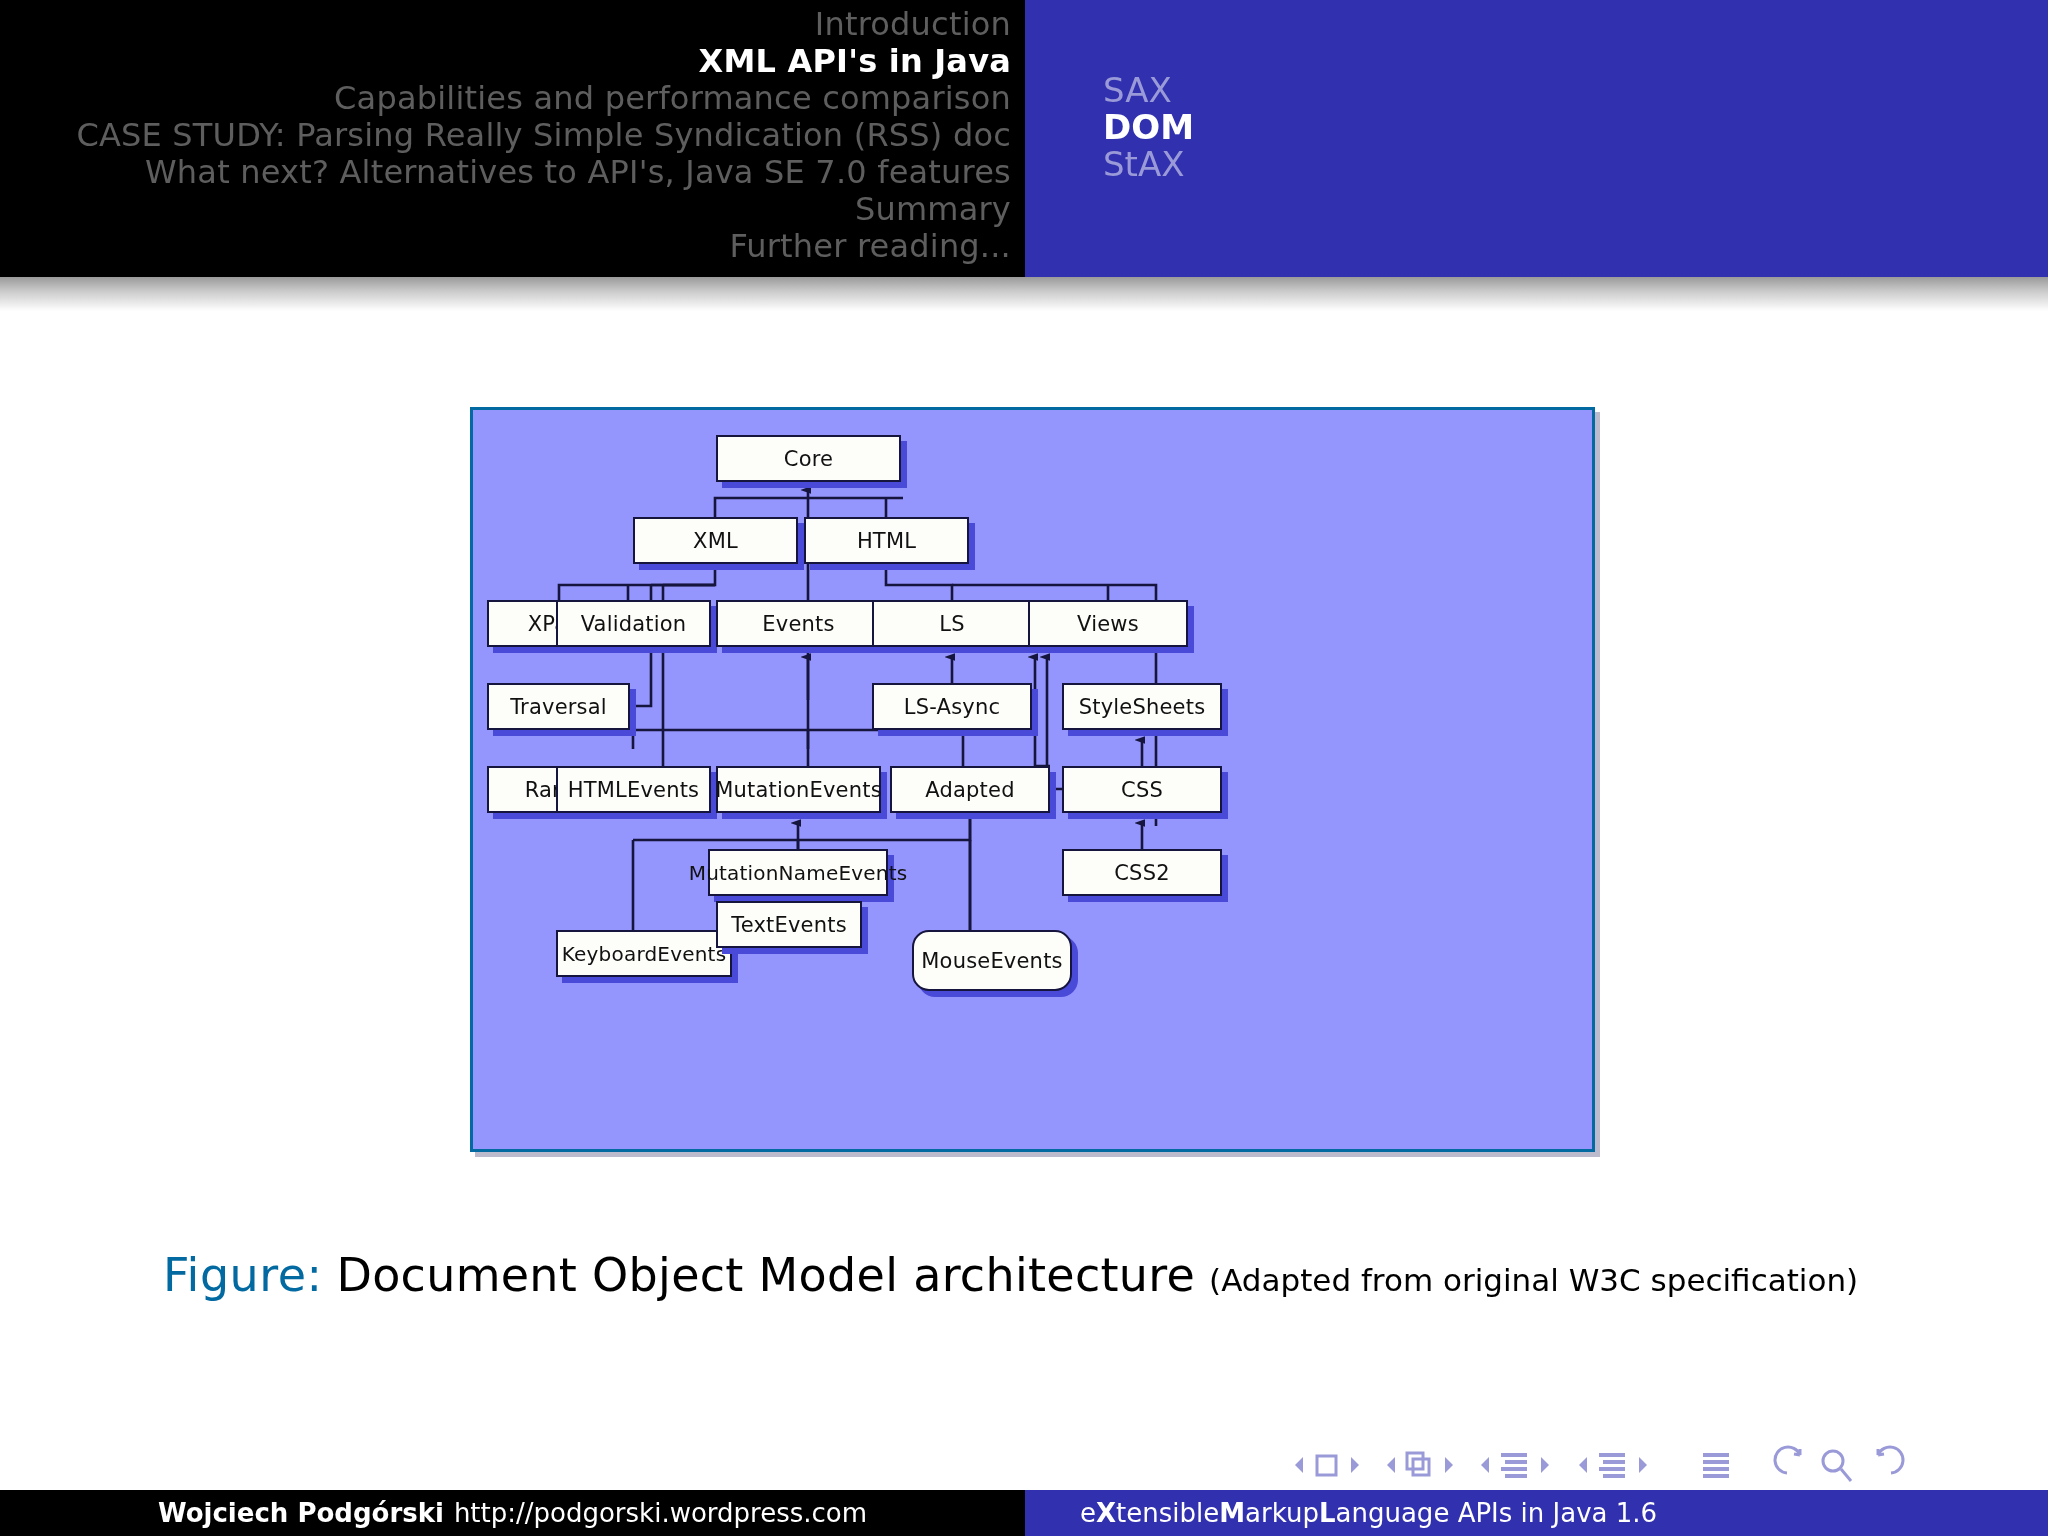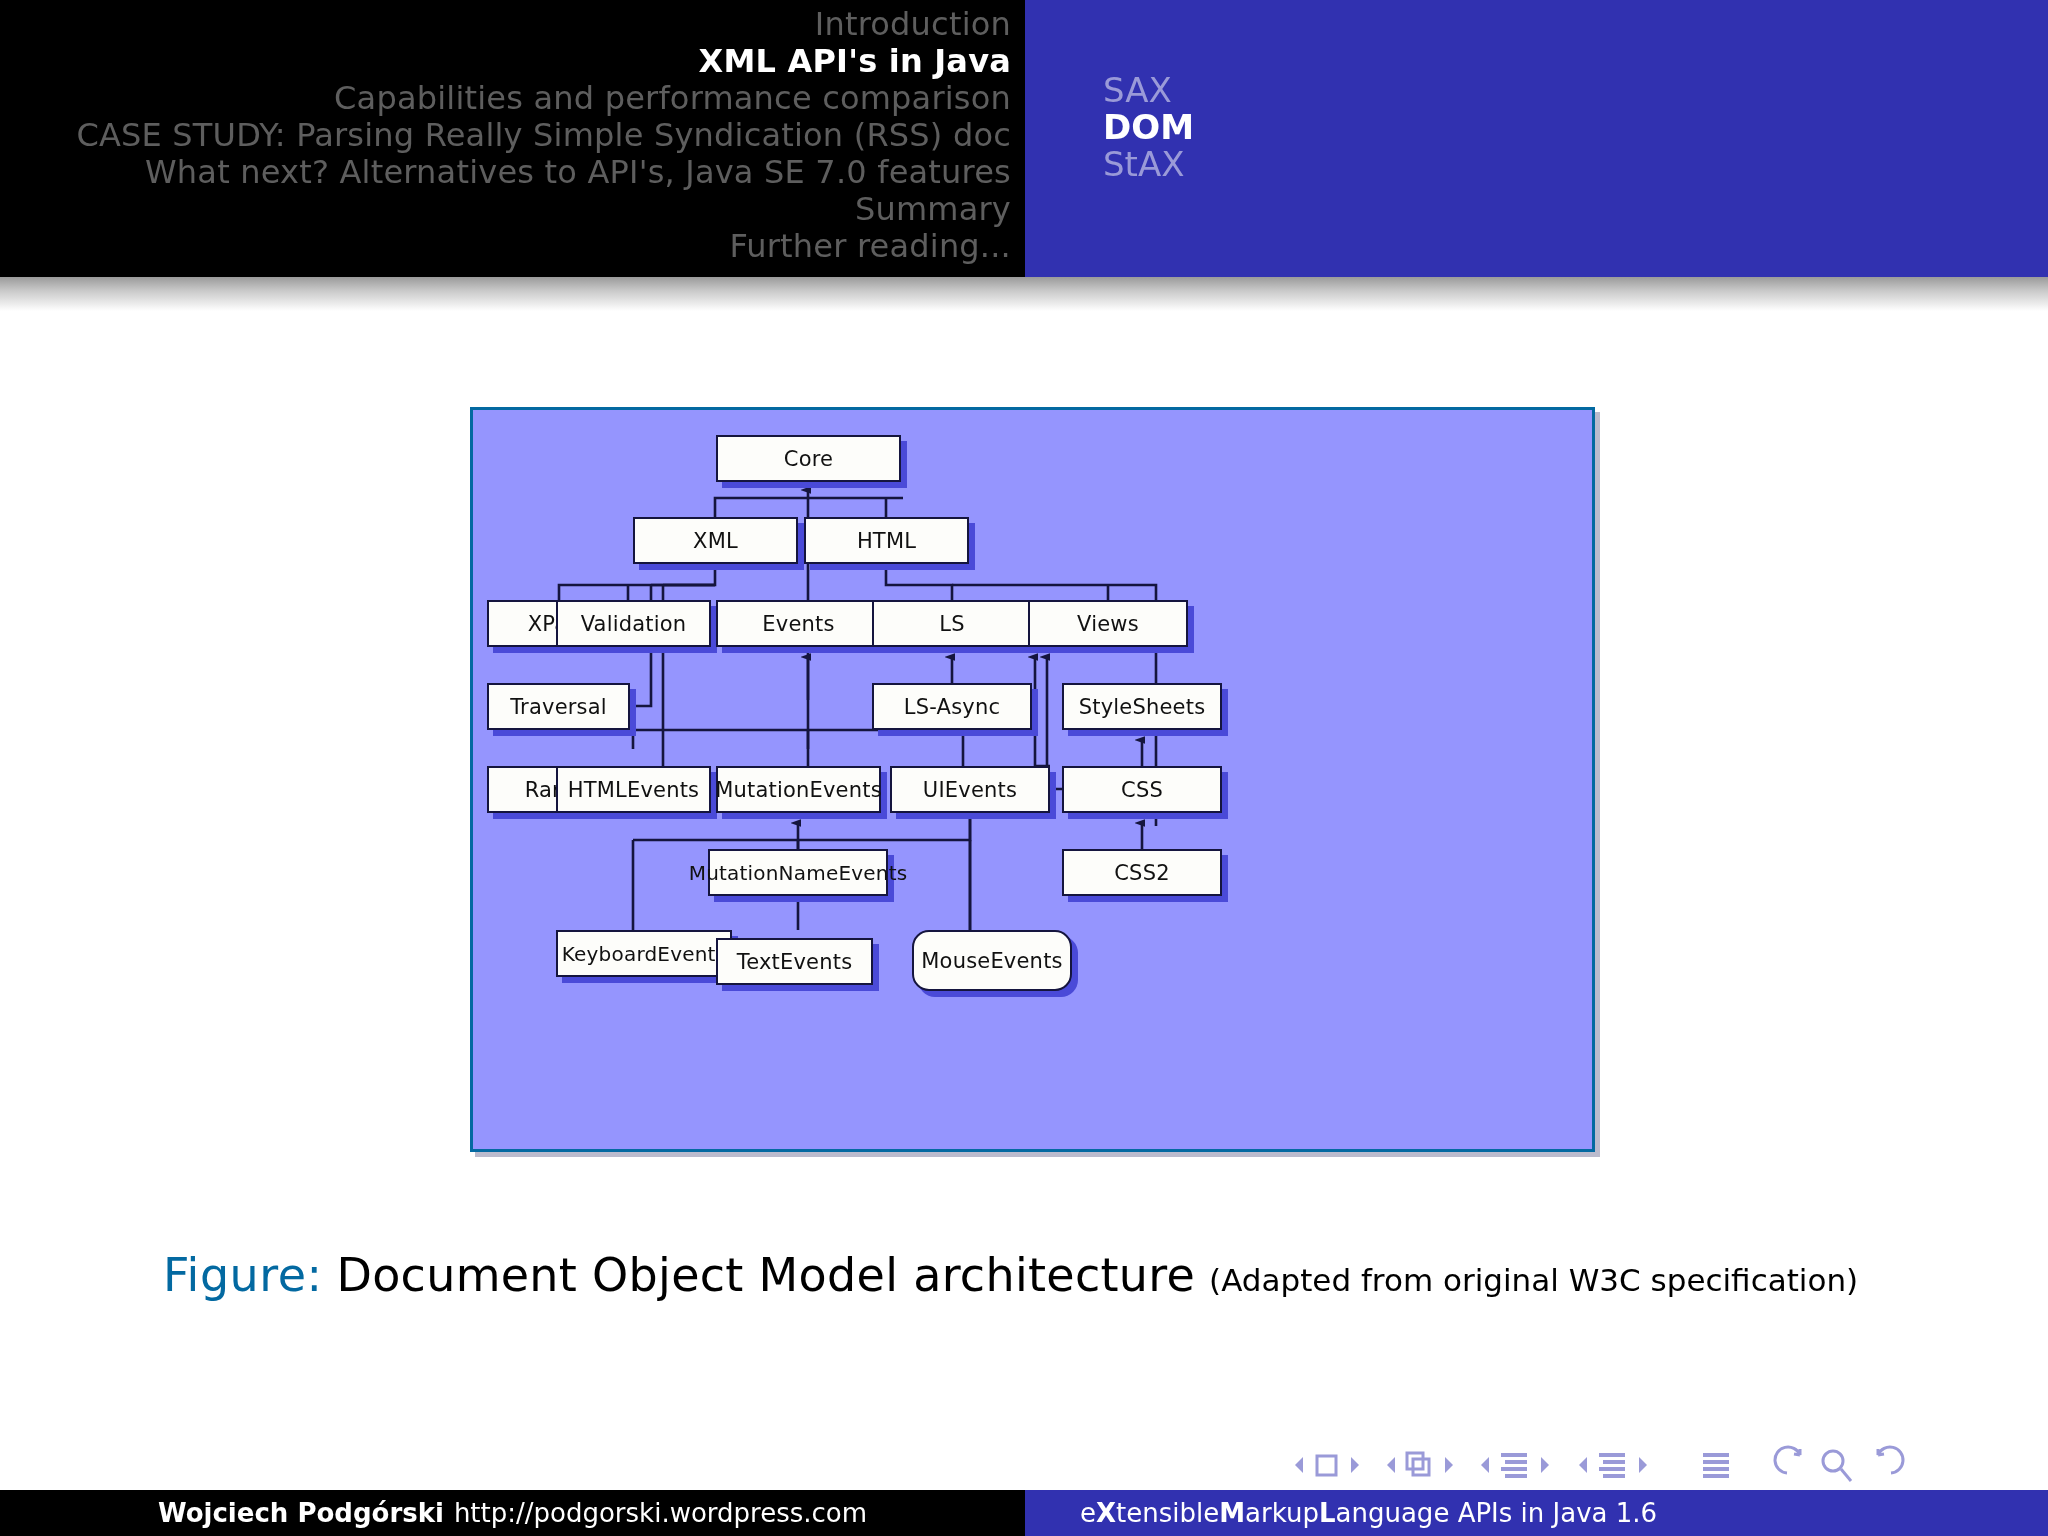--- a/index.html
+++ b/index.html
@@ -270,35 +270,35 @@
       <div class="node" style="left:14px;top:356px;width:143px;height:47px;">
         <span>Range</span>
       </div>
       <div class="node" style="left:83px;top:356px;width:155px;height:47px;">
         <span>HTMLEvents</span>
       </div>
       <div class="node" style="left:243px;top:356px;width:165px;height:47px;">
         <span>MutationEvents</span>
       </div>
       <div class="node" style="left:417px;top:356px;width:160px;height:47px;">
-        <span>UIEvents</span>
+        <span>Adapted</span>
       </div>
       <div class="node" style="left:589px;top:356px;width:160px;height:47px;">
         <span>CSS</span>
       </div>
       <div class="node" style="left:235px;top:439px;width:180px;height:47px;font-size:20px;">
         <span>MutationNameEvents</span>
       </div>
       <div class="node" style="left:589px;top:439px;width:160px;height:47px;">
         <span>CSS2</span>
       </div>
       <div class="node" style="left:83px;top:520px;width:176px;height:47px;font-size:20px;">
         <span>KeyboardEvents</span>
       </div>
-      <div class="node" style="left:243px;top:528px;width:157px;height:47px;">
+      <div class="node" style="left:243px;top:491px;width:146px;height:47px;">
         <span>TextEvents</span>
       </div>
       <div class="node" style="left:439px;top:520px;width:160px;height:61px;border-radius:17px;">
         <span>MouseEvents</span>
       </div>
 
     </div>
   </div>
 
   <div id="caption">

